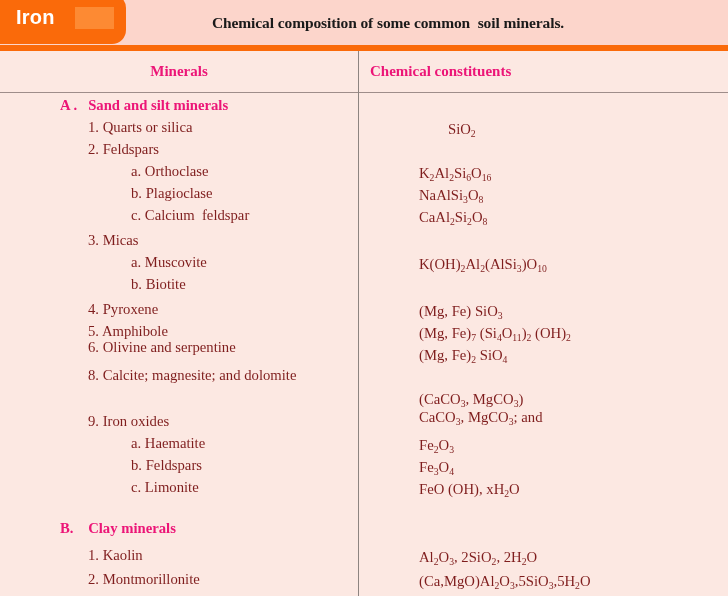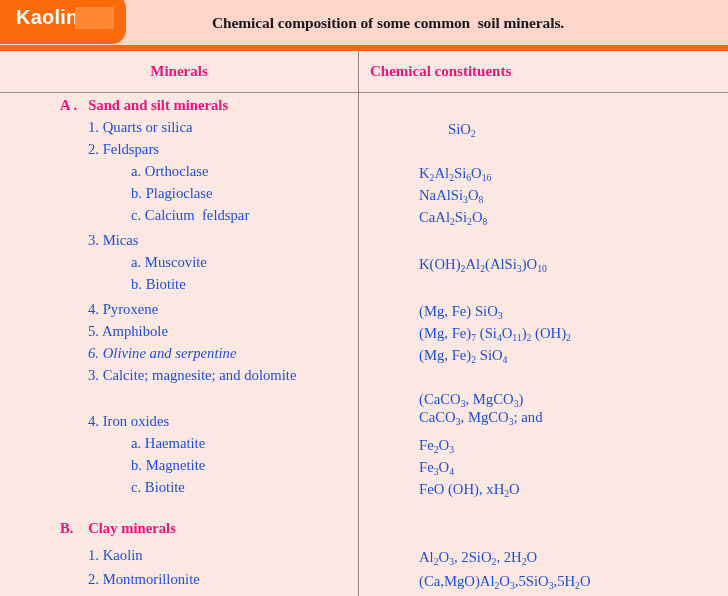--- a/index.html
+++ b/index.html
@@ -153,21 +153,21 @@
     left: 359px;
     top: 0;
     width: 369px;
     height: 503px;
   }
 
   .line {
     position: absolute;
     white-space: pre;
     font-size: 14.7px;
-    color: #1d4ed8;
+    color: #7f1d1d;
     line-height: 1;
   }
   .line.section {
     color: #ec1577;
     font-weight: bold;
   }
   .line.formula { font-size: 14.7px; }
 
   sub {
     font-size: 0.66em;
@@ -178,21 +178,21 @@
 </style>
 </head>
 <body>
 
 <div class="table-card">
 
   <div class="title-band"></div>
   <div class="title-text">Chemical composition of some common  soil minerals.</div>
 
   <div class="table-badge">
-    <span class="table-badge-label">Kaolin</span>
+    <span class="table-badge-label">Iron</span>
     <span class="table-badge-number"></span>
   </div>
 
   <div class="orange-rule"></div>
 
   <div class="head-row">
     <div class="head-cell left">Minerals</div>
     <div class="head-cell right">Chemical constituents</div>
   </div>
 
@@ -205,26 +205,26 @@
         <div class="line" style="left: 88px; top: 27px;">1. Quarts or silica</div>
         <div class="line" style="left: 88px; top: 49px;">2. Feldspars</div>
         <div class="line" style="left: 131px; top: 71px;">a. Orthoclase</div>
         <div class="line" style="left: 131px; top: 93px;">b. Plagioclase</div>
         <div class="line" style="left: 131px; top: 115px;">c. Calcium  feldspar</div>
         <div class="line" style="left: 88px; top: 140px;">3. Micas</div>
         <div class="line" style="left: 131px; top: 162px;">a. Muscovite</div>
         <div class="line" style="left: 131px; top: 184px;">b. Biotite</div>
         <div class="line" style="left: 88px; top: 209px;">4. Pyroxene</div>
         <div class="line" style="left: 88px; top: 231px;">5. Amphibole</div>
-        <div class="line" style="left: 88px; top: 253px; font-style: italic;">6. Olivine and serpentine</div>
-        <div class="line" style="left: 88px; top: 275px;">3. Calcite; magnesite; and dolomite</div>
-        <div class="line" style="left: 88px; top: 321px;">4. Iron oxides</div>
+        <div class="line" style="left: 88px; top: 247px;">6. Olivine and serpentine</div>
+        <div class="line" style="left: 88px; top: 275px;">8. Calcite; magnesite; and dolomite</div>
+        <div class="line" style="left: 88px; top: 321px;">9. Iron oxides</div>
         <div class="line" style="left: 131px; top: 343px;">a. Haematite</div>
-        <div class="line" style="left: 131px; top: 365px;">b. Magnetite</div>
-        <div class="line" style="left: 131px; top: 387px;">c. Biotite</div>
+        <div class="line" style="left: 131px; top: 365px;">b. Feldspars</div>
+        <div class="line" style="left: 131px; top: 387px;">c. Limonite</div>
         <div class="line section" style="left: 60px; top: 428px;">B.    Clay minerals</div>
         <div class="line" style="left: 88px; top: 455px;">1. Kaolin</div>
         <div class="line" style="left: 88px; top: 479px;">2. Montmorillonite</div>
       </div>
     <div class="col-right" id="col-right">
         <div class="line formula" style="left: 60px; top: 29px; margin-left: 29px;">SiO<sub>2</sub></div>
         <div class="line formula" style="left: 60px; top: 73px;">K<sub>2</sub>Al<sub>2</sub>Si<sub>6</sub>O<sub>16</sub></div>
         <div class="line formula" style="left: 60px; top: 95px;">NaAlSi<sub>3</sub>O<sub>8</sub></div>
         <div class="line formula" style="left: 60px; top: 117px;">CaAl<sub>2</sub>Si<sub>2</sub>O<sub>8</sub></div>
         <div class="line formula" style="left: 60px; top: 164px;">K(OH)<sub>2</sub>Al<sub>2</sub>(AlSi<sub>3</sub>)O<sub>10</sub></div>

